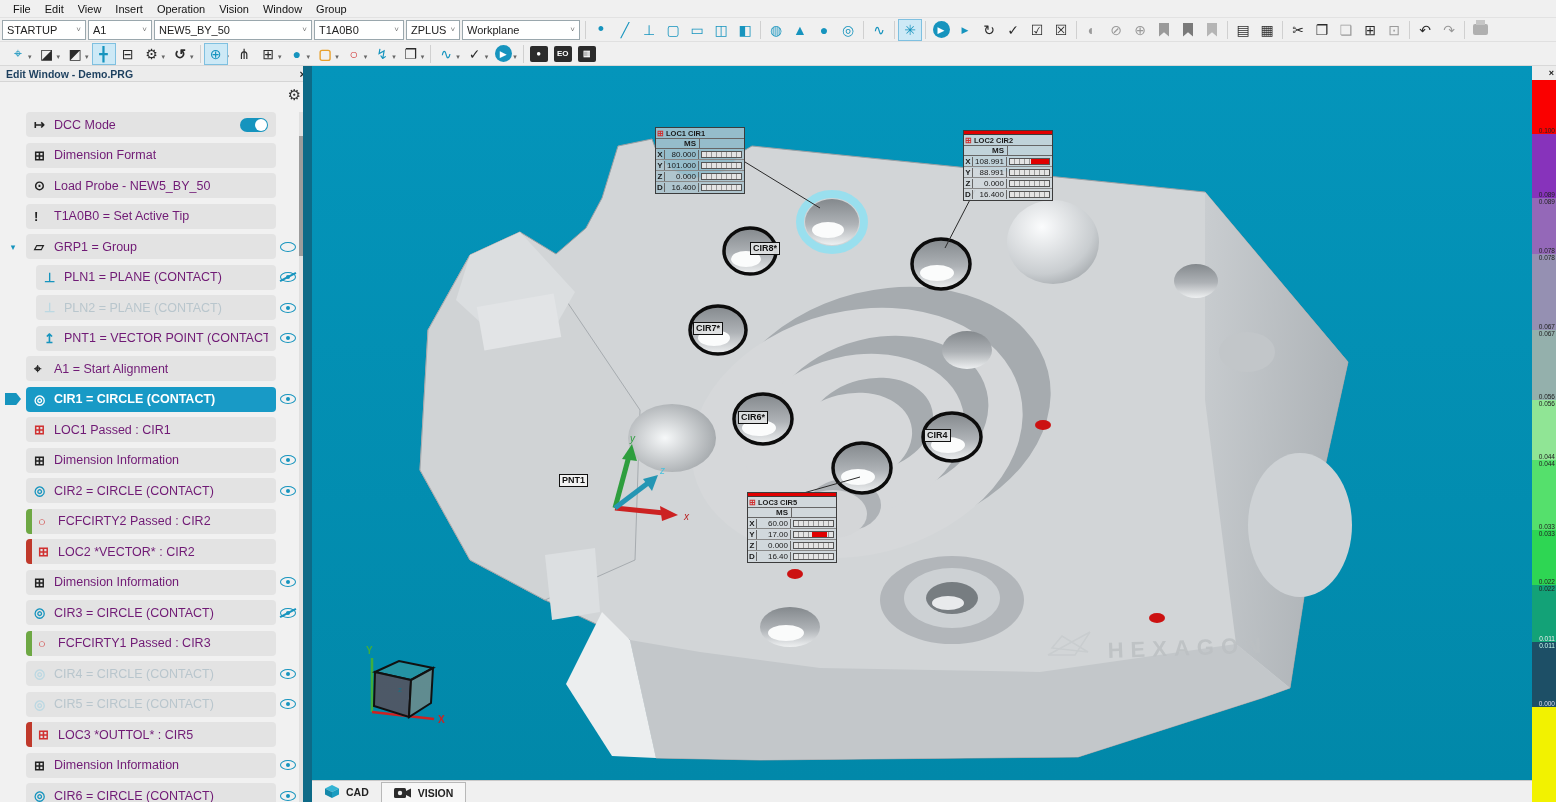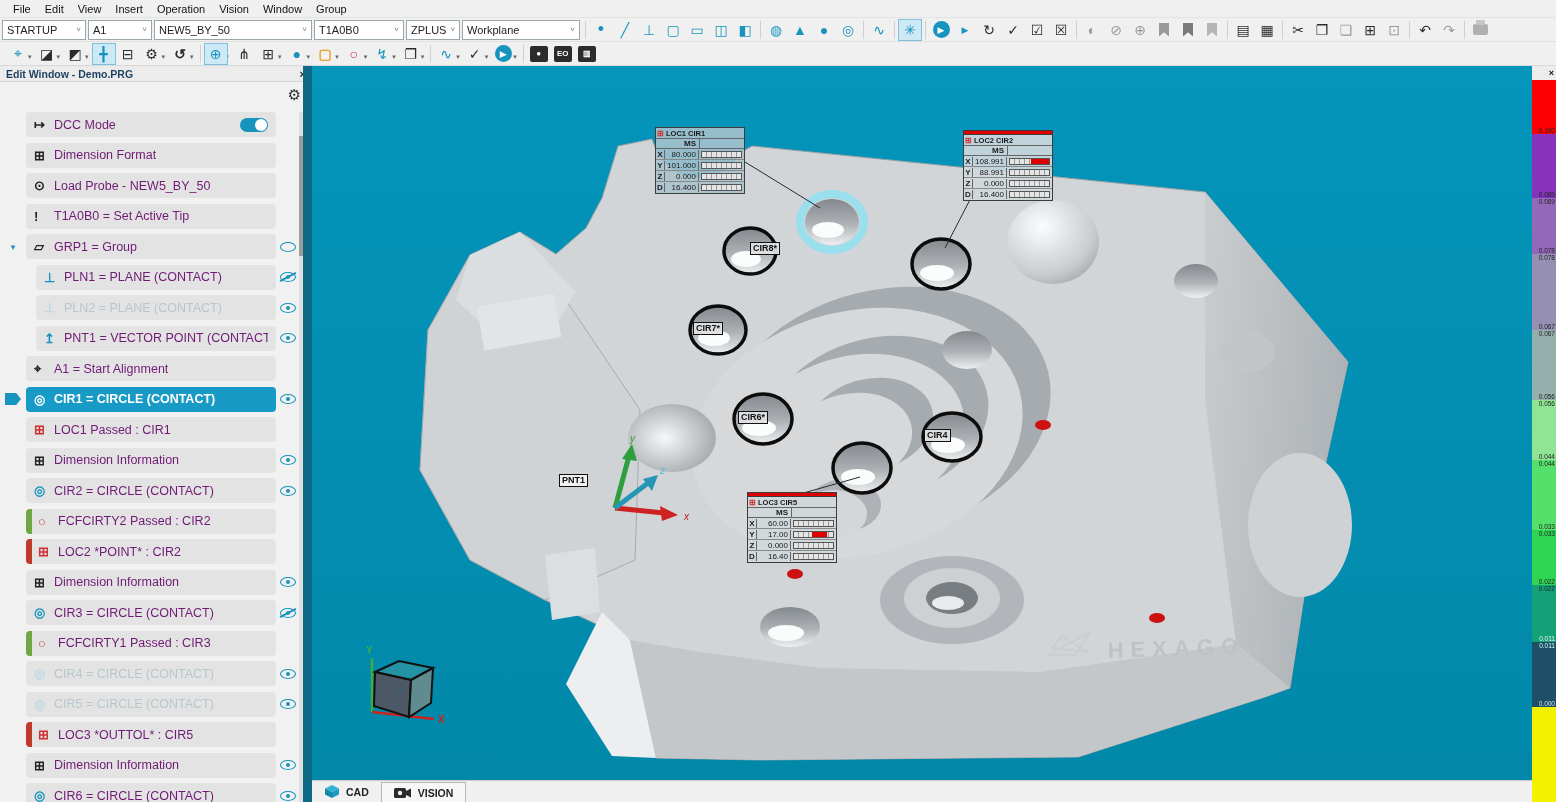--- a/index.html
+++ b/index.html
@@ -402,21 +402,21 @@
             <span class="tlabel">FCFCIRTY2 Passed : CIR2</span>
           </div>
         <span class="eyecol"></span>
       </div>
 
       <div class="trow">
         <span class="lead"></span>
         <div class="pill">
             <span class="stripe red"></span>
             <span class="tico red" style="margin-left:4px">⊞</span>
-            <span class="tlabel">LOC2 *POINT* : CIR2</span>
+            <span class="tlabel">LOC2 *VECTOR* : CIR2</span>
           </div>
         <span class="eyecol"></span>
       </div>
 
       <div class="trow">
         <span class="lead"></span>
         <div class="pill">
             <span class="tico">⊞</span>
             <span class="tlabel">Dimension Information</span>
           </div>

